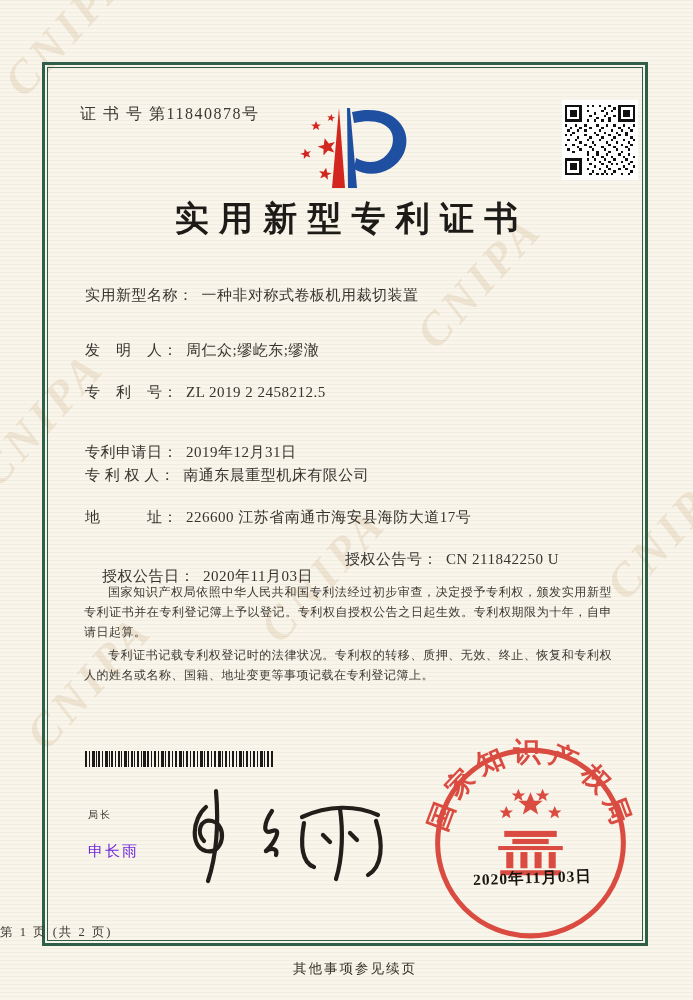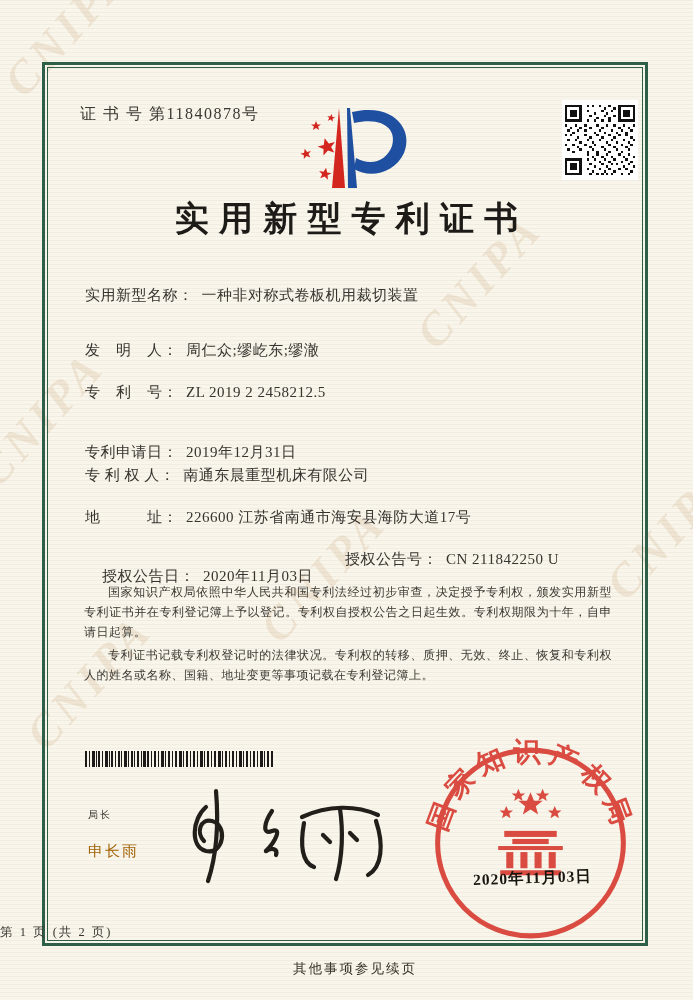--- a/index.html
+++ b/index.html
@@ -36,21 +36,21 @@
   .row .val { margin-left:8px; }
   .row7 { width:540px; }
   .row7 .pair2 { position:absolute; left:260px; top:0; white-space:pre; }
   .paras { position:absolute; left:84px; top:582px; width:528px; z-index:3; }
   .paras p {
     font-size:12px; line-height:20px; text-indent:2em; text-align:justify;
     color:#3b3933; margin-bottom:3px; letter-spacing:.5px;
   }
   .barcode { position:absolute; left:85px; top:751px; width:190px; height:16px; z-index:3; }
   .director-title { position:absolute; left:88px; top:808px; z-index:3; font-size:10px; letter-spacing:2px; color:#2e2c28; }
-  .director-name  { position:absolute; left:88px; top:842px; z-index:3; font-size:15px; letter-spacing:2px; color:#a16207; }
+  .director-name  { position:absolute; left:88px; top:842px; z-index:3; font-size:15px; letter-spacing:2px; color:#6d28d9; }
   .signature { position:absolute; left:180px; top:785px; width:210px; height:100px; z-index:3; }
   .seal { position:absolute; left:418px; top:738px; width:225px; height:212px; z-index:4; opacity:.88; }
   .seal-date {
     position:absolute; left:430px; top:868px; width:205px; z-index:5; text-align:center;
     font-size:15.5px; font-weight:bold; color:#17150f; letter-spacing:1px; transform:rotate(-2deg);
   }
   .page-no { position:absolute; left:0; right:0; top:924px; z-index:3; text-align:left; font-size:12.5px; letter-spacing:2px; color:#3a3833; }
   .footer-note { position:absolute; left:17px; right:0; top:960px; z-index:3; text-align:center; font-size:13.5px; letter-spacing:2px; color:#343129; }
 </style>
 </head>

